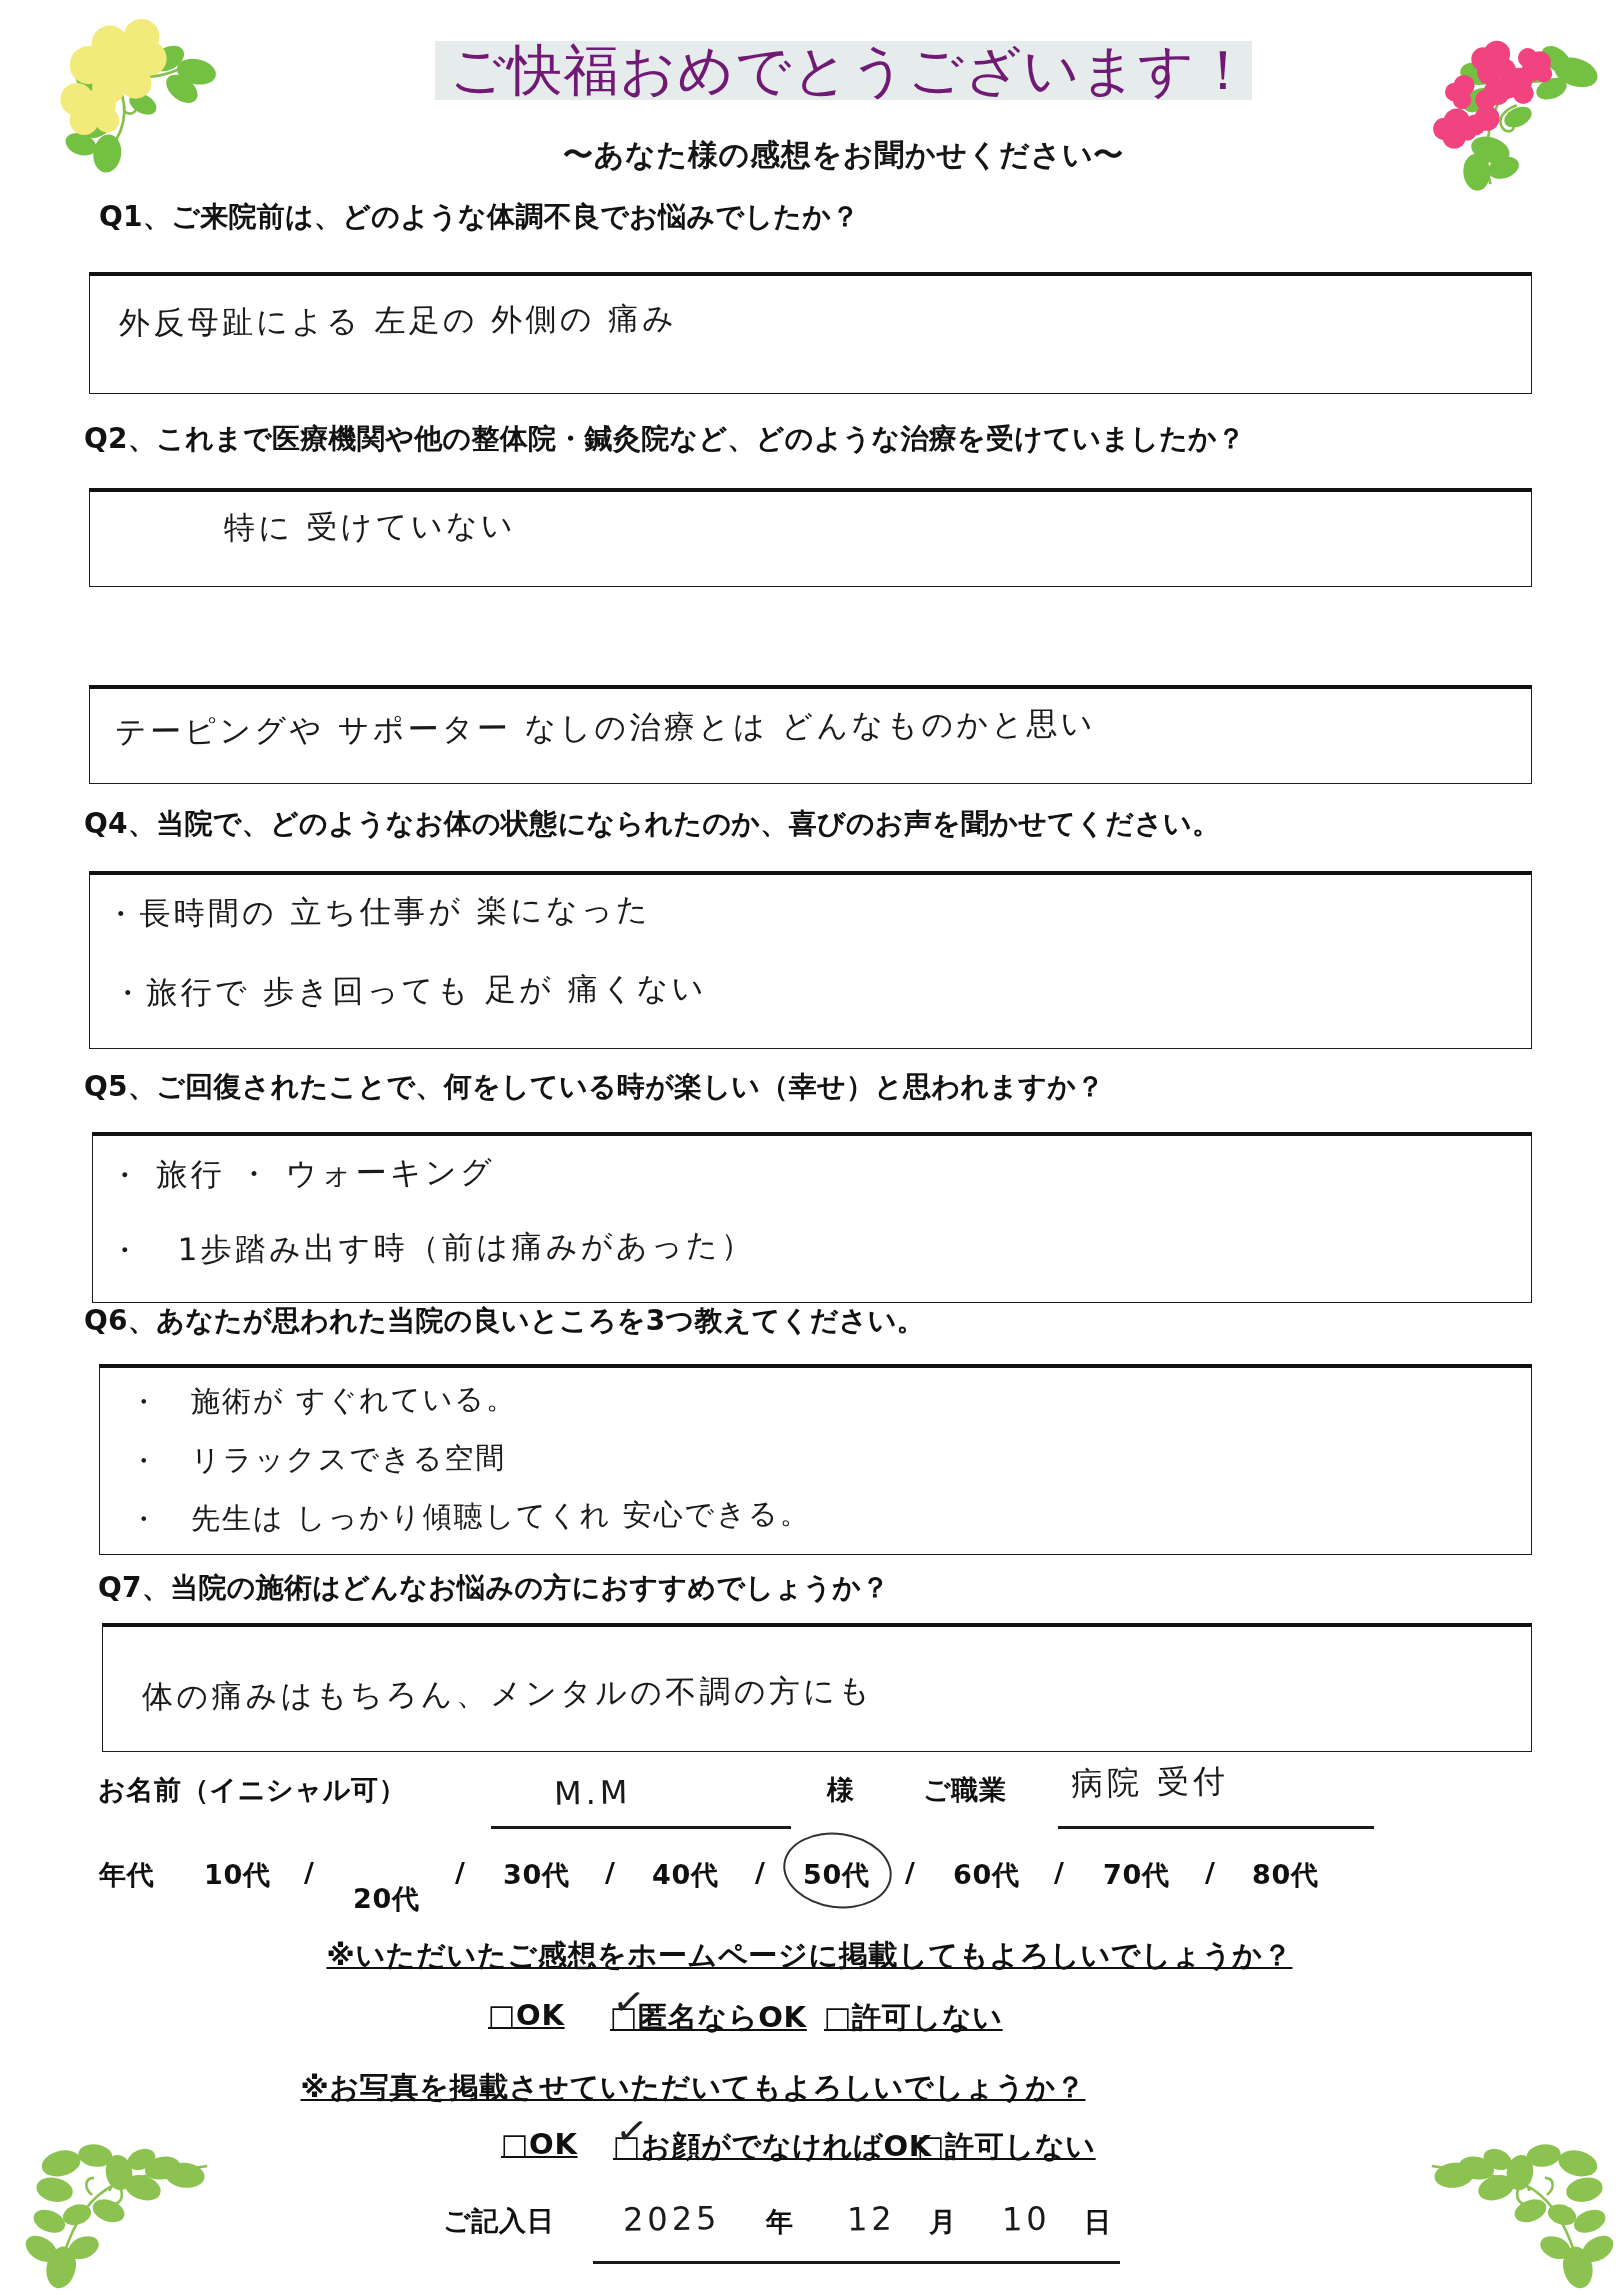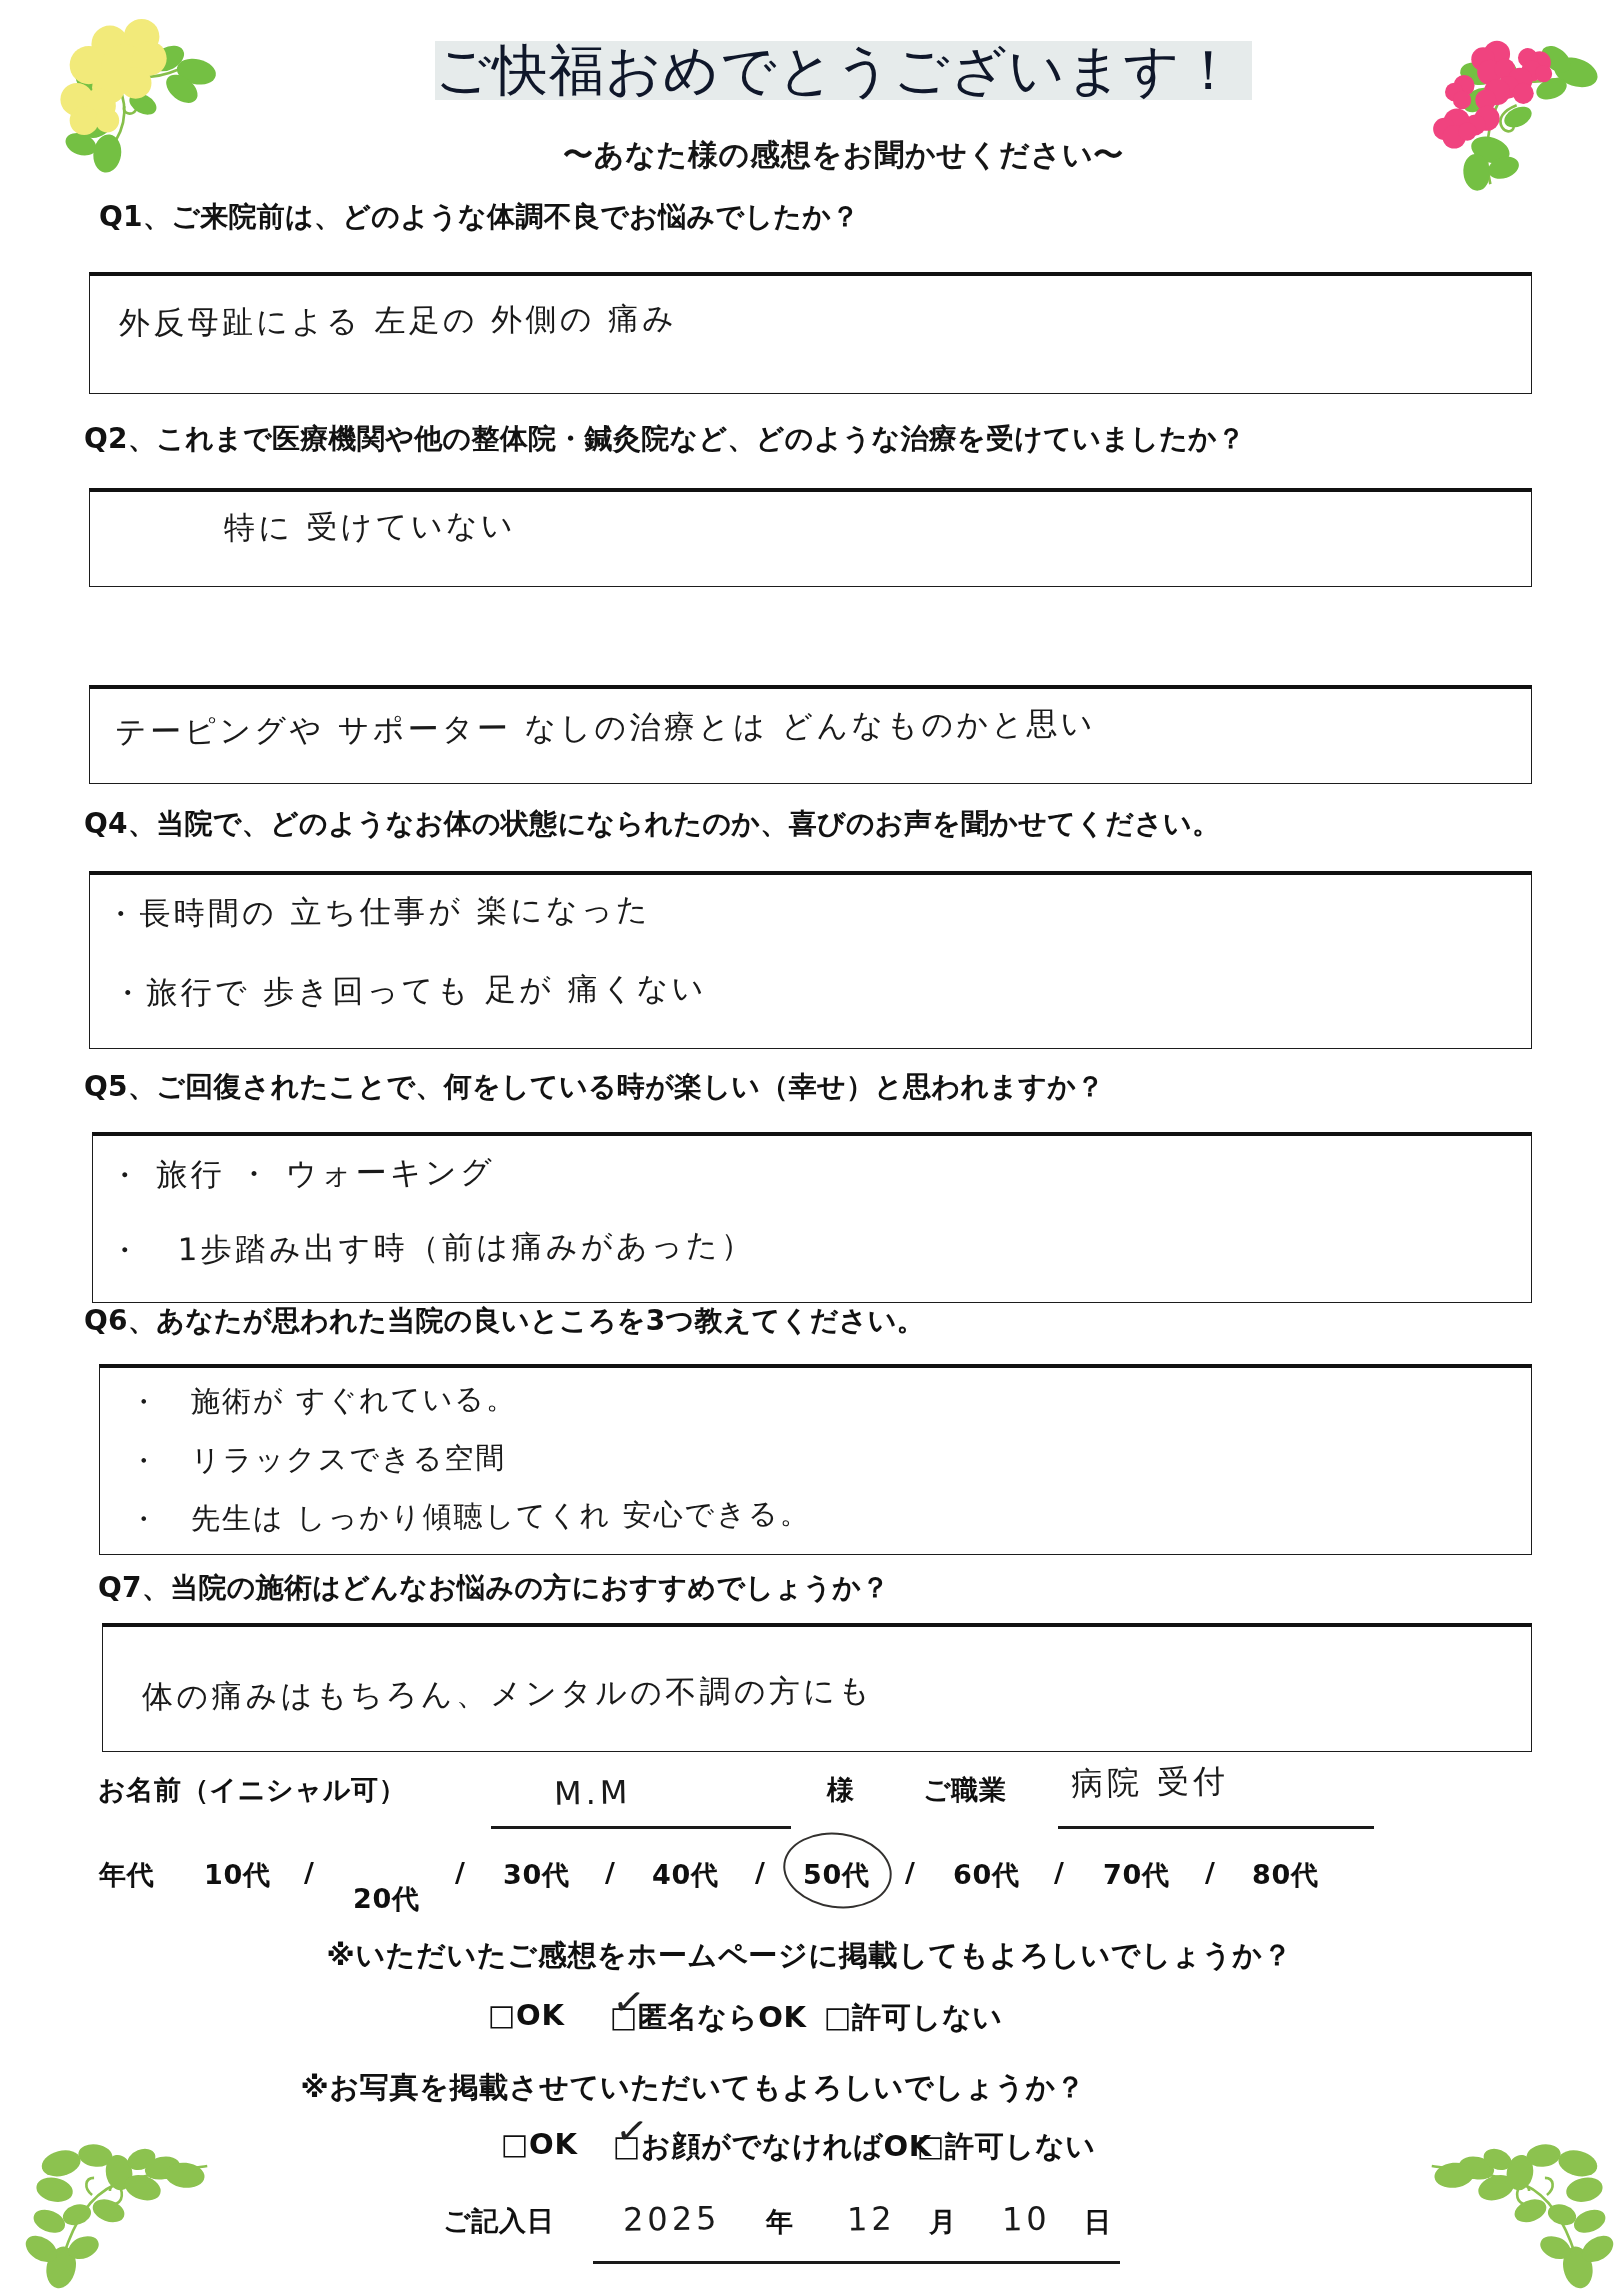--- a/index.html
+++ b/index.html
@@ -36,25 +36,25 @@
     top: 41px;
     width: 817px;
     height: 59px;
     background: #e6ebeb;
   }
   .title-text {
     position: absolute;
     left: 435px;
     top: 36px;
     width: 817px;
-    text-align: left;
+    text-align: right;
     font-family: "DejaVu Sans", sans-serif;
     font-size: 55px;
     line-height: 69px;
-    color: #0f172a;
+    color: #701a75;
     letter-spacing: 1.3px;
     white-space: nowrap;
   }
   .subtitle-text {
     position: absolute;
     left: 303px;
     top: 135px;
     width: 1081px;
     text-align: center;
     font-family: "DejaVu Sans", sans-serif;
@@ -104,20 +104,21 @@
   }
   .f-center {
     position: absolute;
     text-align: center;
     font-family: "DejaVu Sans", sans-serif;
     font-weight: bold;
     font-size: 29px;
     color: #101010;
     letter-spacing: 0.7px;
     white-space: nowrap;
+    text-decoration: underline;
   }
   .rule {
     position: absolute;
     height: 2.6px;
     background: #1a1a1a;
   }
   .hw-field {
     position: absolute;
     font-family: "DejaVu Sans", sans-serif;
     font-size: 32px;

